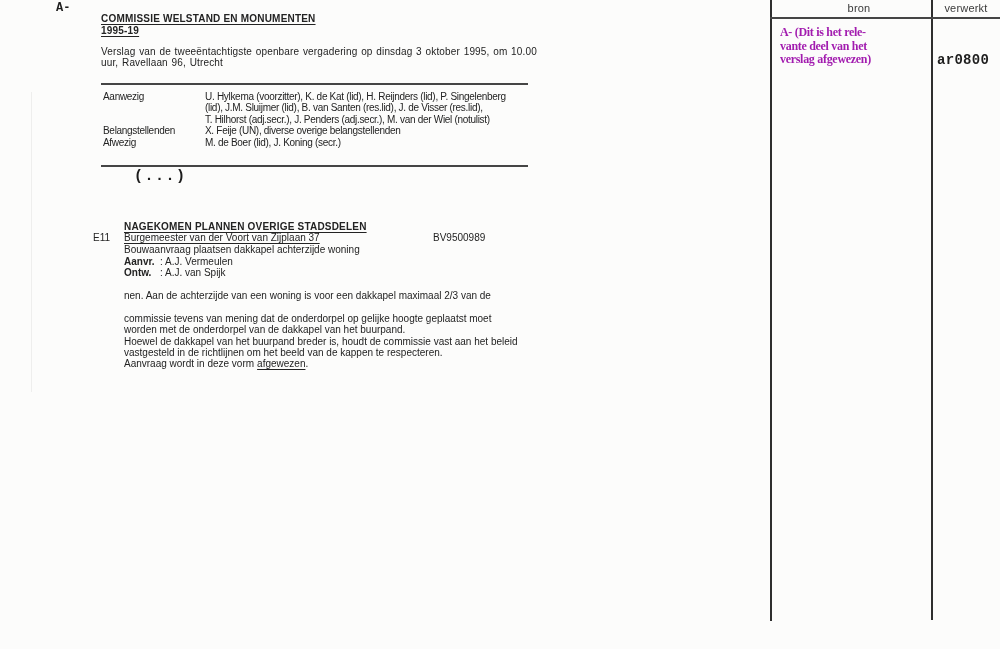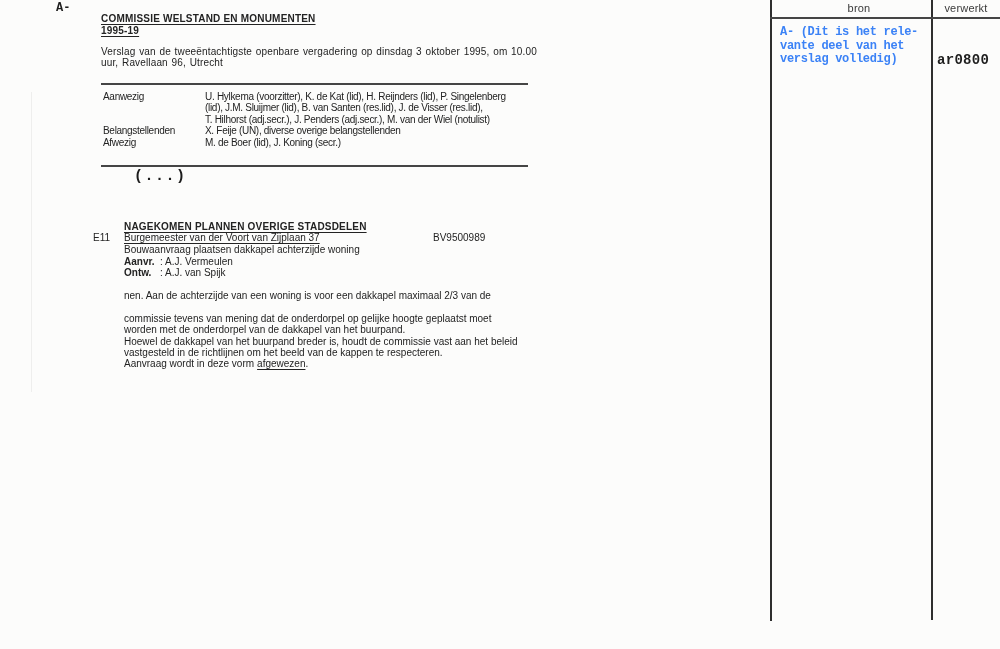--- a/index.html
+++ b/index.html
@@ -11,21 +11,21 @@
   .bold{font-weight:bold;}
   .u{text-decoration:underline;text-underline-offset:2px;text-decoration-thickness:1px;}
   .intro{word-spacing:0.8px;letter-spacing:0.15px;}
   .att{letter-spacing:-0.3px;}
   .title{font-weight:bold;letter-spacing:0.2px;}
   .hrule{position:absolute;height:1.5px;background:#454545;}
   .vrule{position:absolute;width:1.7px;background:#2e2e2e;}
   .scanline{position:absolute;width:1px;background:rgba(60,60,60,0.07);}
   .omission{font-family:"Liberation Mono","DejaVu Sans Mono",monospace;font-size:15px;font-weight:bold;letter-spacing:1.5px;color:#1c1c1c;}
   .colhead{font-size:11px;color:#3a3a3a;letter-spacing:0.2px;text-align:center;position:absolute;}
-  .twnote{font-family:Liberation Mono, monospace;font-size:12px;font-weight:bold;line-height:13.6px;letter-spacing:-0.3px;color:#3b82f6;}
+  .twnote{font-family:Liberation Serif, serif;font-size:12px;font-weight:bold;line-height:13.6px;letter-spacing:-0.3px;color:#a21caf;}
   .twcode{font-family:"Liberation Mono","DejaVu Sans Mono",monospace;font-size:14px;font-weight:bold;letter-spacing:0.3px;color:#1e1e1e;}
   .nota{font-family:"Liberation Mono","DejaVu Sans Mono",monospace;font-size:12px;font-weight:bold;color:#1e1e1e;}
   .lbl{display:inline-block;width:36px;font-weight:bold;}
   .decision-word{margin-left:3px;}
 </style>
 </head>
 <body>
 
 <div class="page">
 
@@ -78,17 +78,17 @@
 
   <div class="vrule" style="left:770px;top:0;height:621px;"></div>
   <div class="vrule" style="left:931px;top:0;height:620px;"></div>
   <div class="hrule" style="left:770px;top:17px;width:230px;"></div>
 
   <div class="colhead" style="left:771px;top:2px;width:176px;">bron</div>
   <div class="colhead" style="left:933px;top:2px;width:66px;">verwerkt</div>
 
   <div class="t twnote" style="left:780px;top:26px;">A- (Dit is het rele-</div>
   <div class="t twnote" style="left:780px;top:39.6px;">vante deel van het</div>
-  <div class="t twnote" style="left:780px;top:53.2px;">verslag volledig)</div>
+  <div class="t twnote" style="left:780px;top:53.2px;">verslag afgewezen)</div>
 
   <div class="t twcode" style="left:937px;top:55px;">ar0800</div>
 
 </div>
 
 </body></html>

